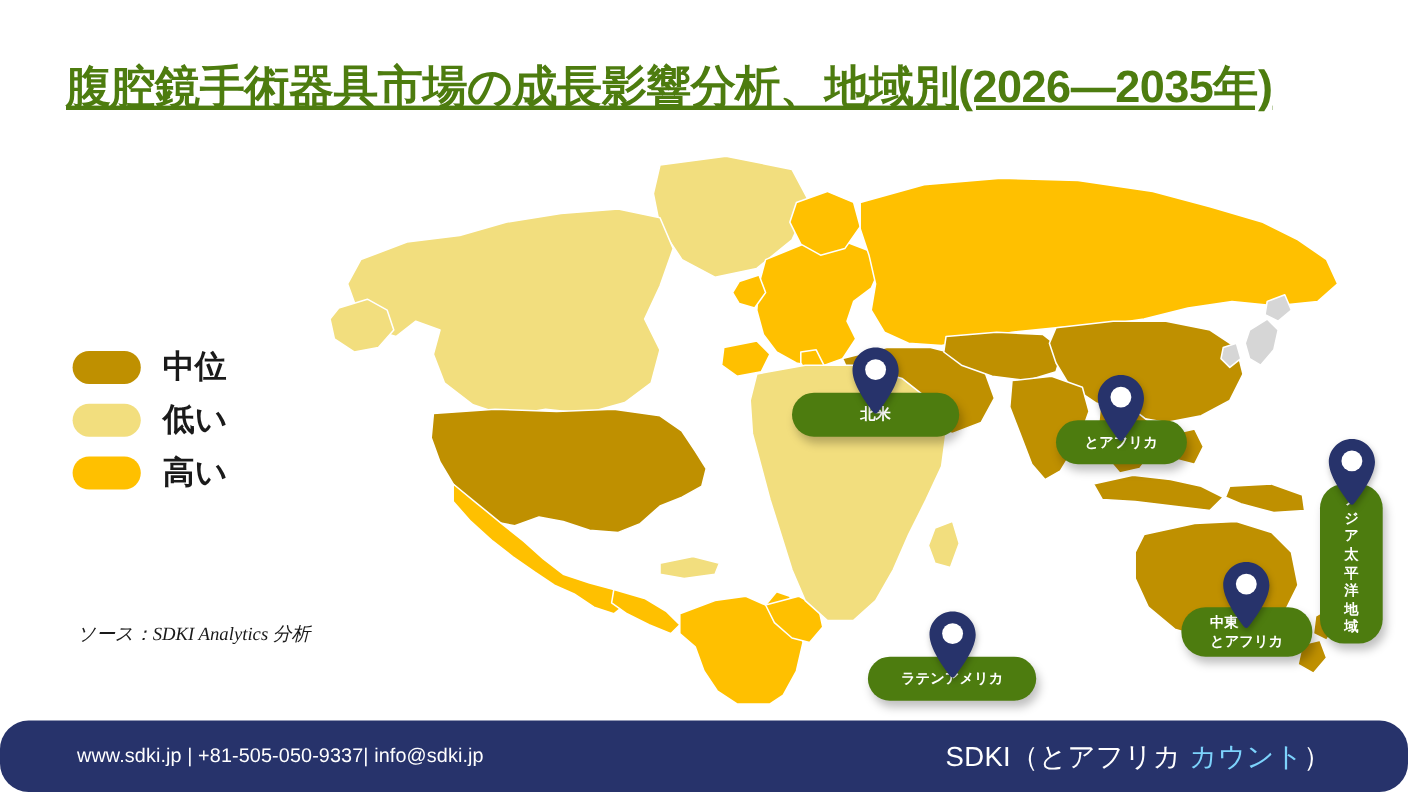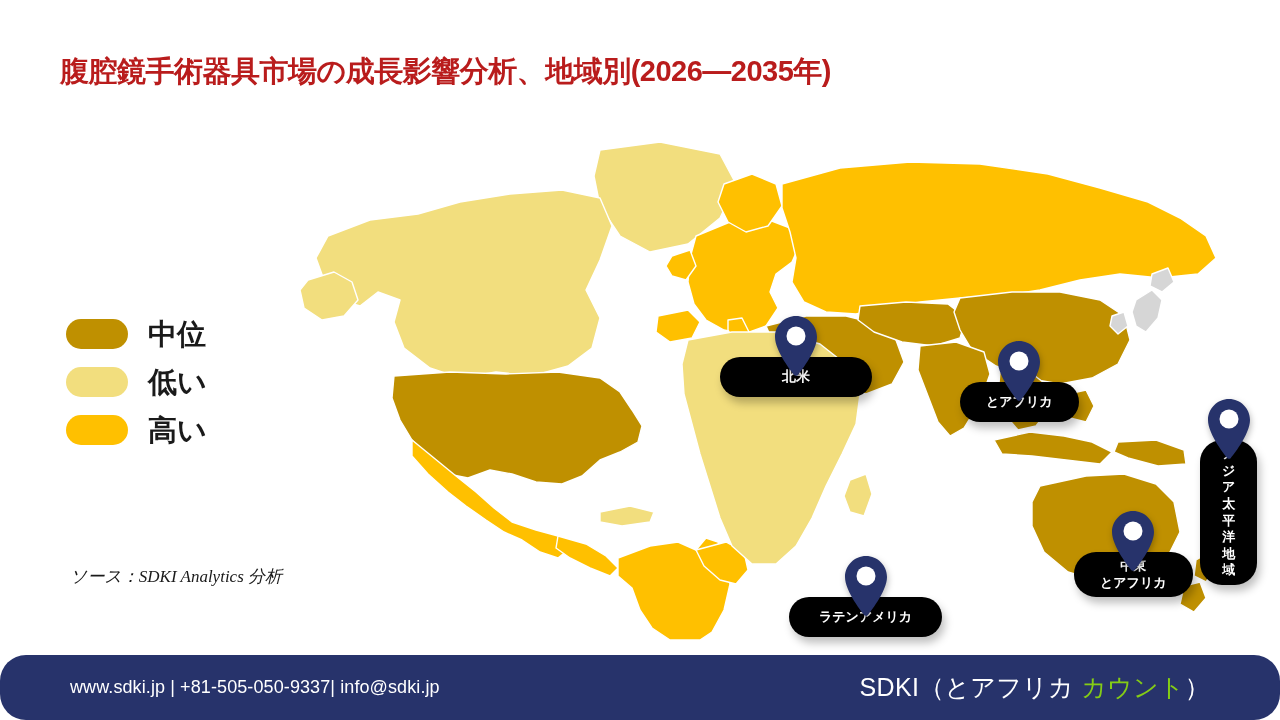--- a/index.html
+++ b/index.html
@@ -9,25 +9,26 @@
     background:#ffffff;
     position:relative;
     overflow:hidden;
   }
 
   
   #page-title{
     position:absolute;
     left:60px; top:52px;
     width:1160px;
-    font-size:29px;
+    font-size:41px;
     font-weight:700;
-    color:#b91c1c;
+    color:#4d7c0f;
     letter-spacing:-0.5px;
     white-space:nowrap;
+    text-decoration:underline;
   }
 
   
   #legend{
     position:absolute;
     left:66px; top:310px;
     width:240px;
   }
   .legend-row{
     display:flex;
@@ -74,27 +75,26 @@
     align-items:center;
   }
   .pin-marker{
     width:46px; height:62px;
     position:relative;
     z-index:3;
     filter:drop-shadow(1px 3px 3px rgba(0,0,0,.28));
   }
   .pin-pill{
     margin-top:-20px;
-    background:#000000;
+    background:#4d7c0f;
     color:#ffffff;
     border-radius:22px;
     font-size:13px;
     font-weight:700;
     line-height:1.28;
-    text-align:center;
     padding:8px 22px;
     min-height:40px;
     display:flex;
     align-items:center;
     justify-content:center;
     position:relative;
     z-index:2;
     box-shadow:3px 6px 9px rgba(0,0,0,.25);
     white-space:pre-line;
   }
@@ -130,21 +130,21 @@
     color:#ffffff;
     font-size:18px;
     letter-spacing:.1px;
   }
   #footer-brand{
     color:#ffffff;
     font-size:25px;
     letter-spacing:.3px;
     white-space:nowrap;
   }
-  #footer-brand-accent{ color:#84cc16; }
+  #footer-brand-accent{ color:#7dd3fc; }
 </style>
 </head>
 <body>
 
 <div id="page-title">腹腔鏡手術器具市場の成長影響分析、地域別(2026—2035年)</div>
 
 <div id="legend">
 
   <div class="legend-row">
     <div class="legend-swatch" style="background:#BF9000"></div>

